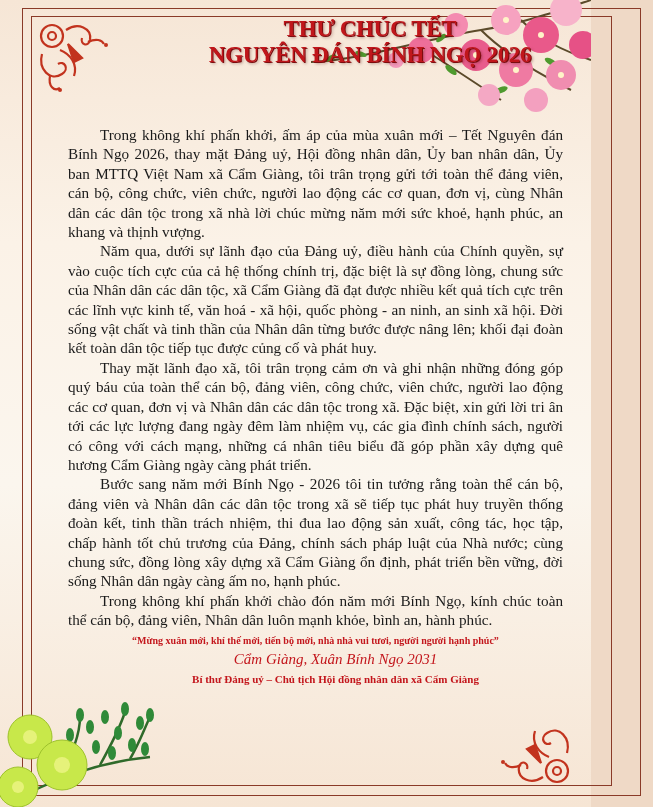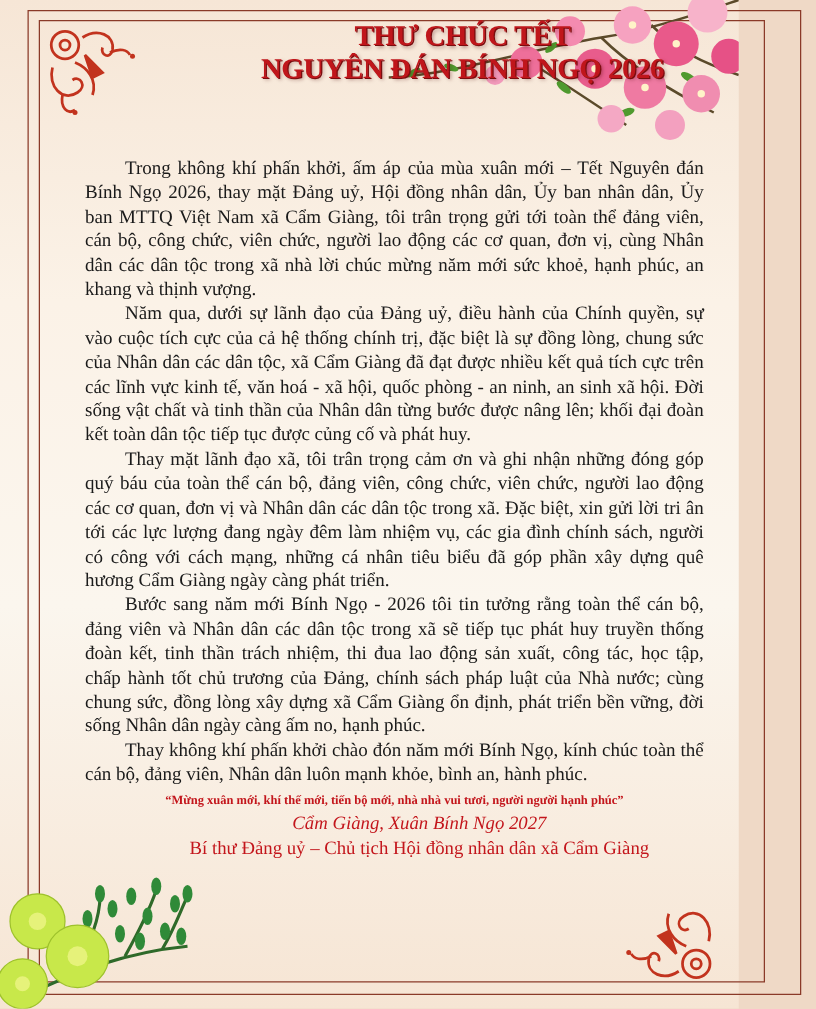--- a/index.html
+++ b/index.html
@@ -62,21 +62,21 @@
   .chuc {
     color: #c3161c; font-weight: bold; text-align: center;
     font-size: 14.6px;
   }
   .sign {
     position: absolute; left: 68px; top: 650px; width: 495px; text-align: center;
     color: #c3161c;
   }
   .sign .place { font-style: italic; font-size: 15px; line-height: 19px; padding-left: 40px; }
   .sign .name { font-weight: bold; font-size: 15px; line-height: 17px; padding-left: 40px; }
-  .sign .role { font-weight: normal; font-size: 15px; line-height: 20px; padding-left: 40px; }
+  .sign .role { font-weight: bold; font-size: 11px; line-height: 20px; padding-left: 40px; }
 </style>
 </head>
 <body>
 
 <div class="page">
   <div class="frame-outer"></div>
   <div class="frame-inner"></div>
 
   <svg class="corner-orn corner-tl" viewBox="0 0 90 90">
     <g fill="none" stroke="#c2331e" stroke-width="2.2">
@@ -185,21 +185,21 @@
   <h1 class="title">
     <span class="l1">THƯ CHÚC TẾT</span>
     <span class="l2">NGUYÊN ĐÁN BÍNH NGỌ 2026</span>
   </h1>
 
   <div class="body-text">
     <p class="para">Trong không khí phấn khởi, ấm áp của mùa xuân mới – Tết Nguyên đán Bính Ngọ 2026, thay mặt Đảng uỷ, Hội đồng nhân dân, Ủy ban nhân dân, Ủy ban MTTQ Việt Nam xã Cẩm Giàng, tôi trân trọng gửi tới toàn thể đảng viên, cán bộ, công chức, viên chức, người lao động các cơ quan, đơn vị, cùng Nhân dân các dân tộc trong xã nhà lời chúc mừng năm mới sức khoẻ, hạnh phúc, an khang và thịnh vượng.</p>
     <p class="para">Năm qua, dưới sự lãnh đạo của Đảng uỷ, điều hành của Chính quyền, sự vào cuộc tích cực của cả hệ thống chính trị, đặc biệt là sự đồng lòng, chung sức của Nhân dân các dân tộc, xã Cẩm Giàng đã đạt được nhiều kết quả tích cực trên các lĩnh vực kinh tế, văn hoá - xã hội, quốc phòng - an ninh, an sinh xã hội. Đời sống vật chất và tinh thần của Nhân dân từng bước được nâng lên; khối đại đoàn kết toàn dân tộc tiếp tục được củng cố và phát huy.</p>
     <p class="para">Thay mặt lãnh đạo xã, tôi trân trọng cảm ơn và ghi nhận những đóng góp quý báu của toàn thể cán bộ, đảng viên, công chức, viên chức, người lao động các cơ quan, đơn vị và Nhân dân các dân tộc trong xã. Đặc biệt, xin gửi lời tri ân tới các lực lượng đang ngày đêm làm nhiệm vụ, các gia đình chính sách, người có công với cách mạng, những cá nhân tiêu biểu đã góp phần xây dựng quê hương Cẩm Giàng ngày càng phát triển.</p>
     <p class="para">Bước sang năm mới Bính Ngọ - 2026 tôi tin tưởng rằng toàn thể cán bộ, đảng viên và Nhân dân các dân tộc trong xã sẽ tiếp tục phát huy truyền thống đoàn kết, tinh thần trách nhiệm, thi đua lao động sản xuất, công tác, học tập, chấp hành tốt chủ trương của Đảng, chính sách pháp luật của Nhà nước; cùng chung sức, đồng lòng xây dựng xã Cẩm Giàng ổn định, phát triển bền vững, đời sống Nhân dân ngày càng ấm no, hạnh phúc.</p>
-    <p class="para">Thay không khí phấn khởi chào đón năm mới Bính Ngọ, kính chúc toàn thể cán bộ, đảng viên, Nhân dân luôn mạnh khỏe, bình an, hành phúc.</p>
+    <p class="para">Trong không khí phấn khởi chào đón năm mới Bính Ngọ, kính chúc toàn thể cán bộ, đảng viên, Nhân dân luôn mạnh khỏe, bình an, hành phúc.</p>
     <p class="slogan">“Mừng xuân mới, khí thế mới, tiến bộ mới, nhà nhà vui tươi, người người hạnh phúc”</p>
   </div>
 
   <div class="sign">
-    <div class="place">Cẩm Giàng, Xuân Bính Ngọ 2027</div>
+    <div class="place">Cẩm Giàng, Xuân Bính Ngọ 2031</div>
     <div class="role">Bí thư Đảng uỷ – Chủ tịch Hội đồng nhân dân xã Cẩm Giàng</div>
   </div>
 </div>
 
 </body></html>

